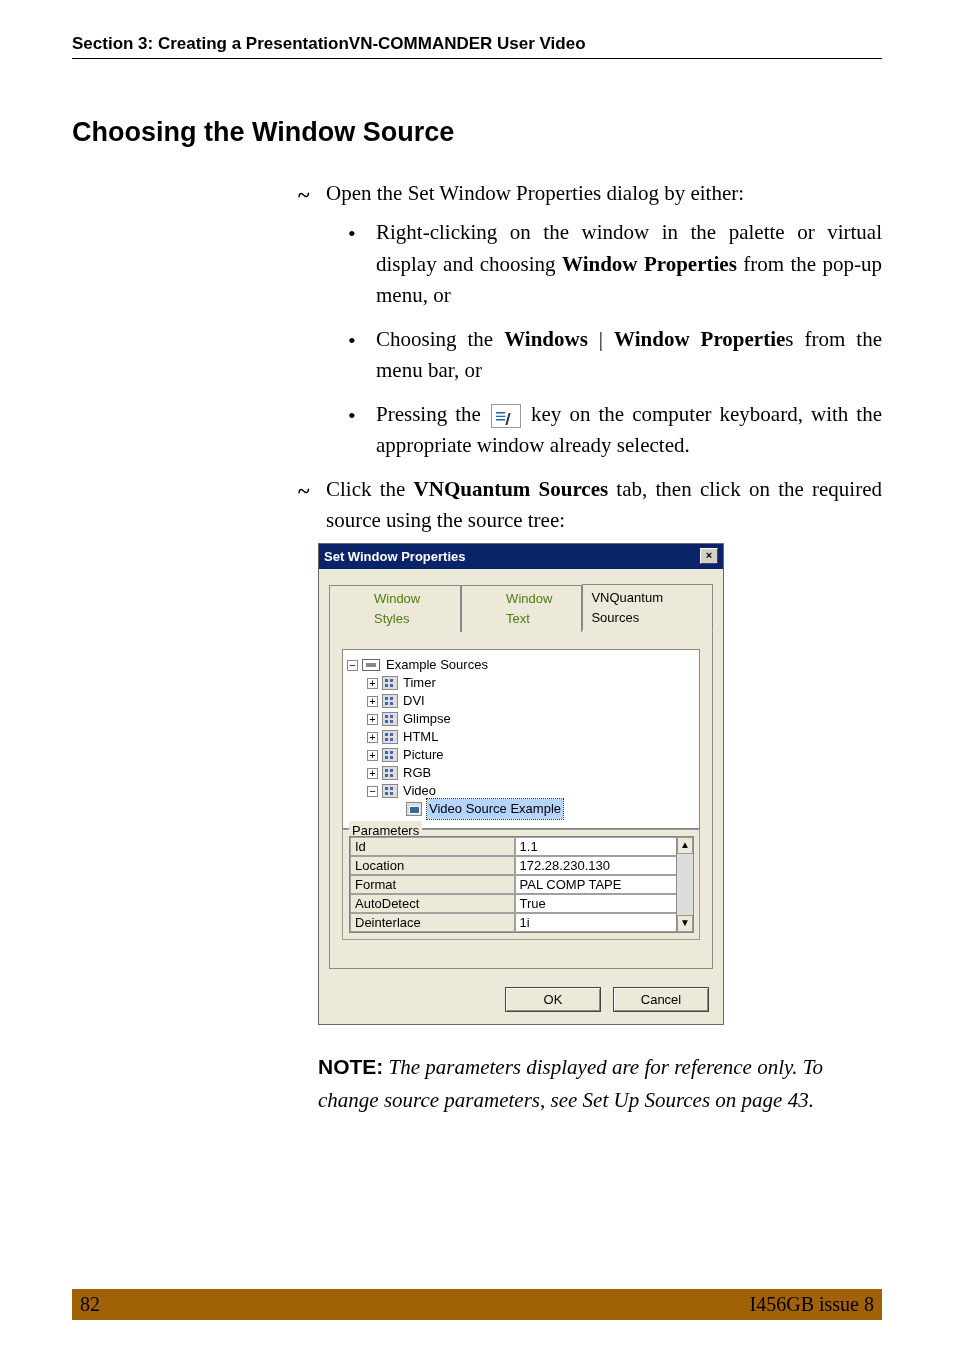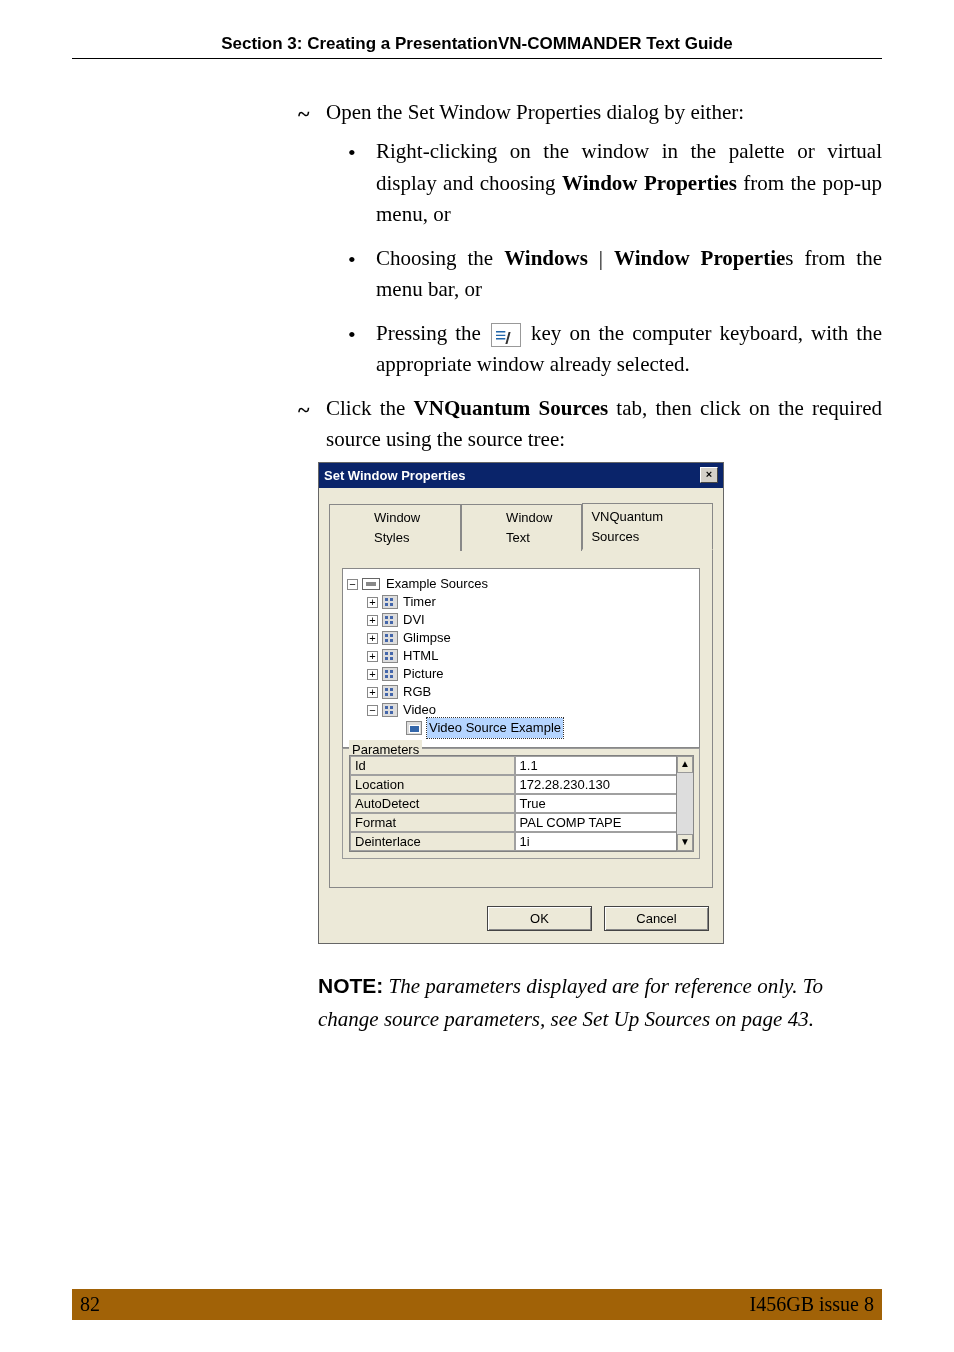--- a/index.html
+++ b/index.html
@@ -10,27 +10,27 @@
     background: #fff;
     width: 954px;
     height: 1352px;
     position: relative;
   }
   .page {
     padding: 34px 72px 0 72px;
   }
   .header {
     display: flex;
-    justify-content: center;
+    justify-content: flex-start;
     font-family: Arial, Helvetica, sans-serif;
     font-weight: bold;
     font-size: 17px;
     padding-bottom: 4px;
     border-bottom: 1px solid #000;
-    margin-bottom: 38px;
+    margin-bottom: 58px;
   }
   .title {
     font-family: Arial, Helvetica, sans-serif;
     font-weight: bold;
     font-size: 27px;
     margin-bottom: 30px;
   }
   .body-col {
     margin-left: 226px;
     font-size: 21px;
@@ -124,21 +124,21 @@
   }
   .tab {
     padding: 3px 8px 3px 8px;
     border: 1px solid #888;
     border-bottom: none;
     background: #ece9d8;
     margin-right: 0;
     position: relative;
     top: 1px;
   }
-  .tab.inactive { background: #ece9d8; color: #000000; top: 2px; padding-left: 44px; }
+  .tab.inactive { background: #ece9d8; color: #4d7c0f; top: 2px; padding-left: 44px; }
   .tab.active {
     background: #ece9d8;
     border-bottom: 1px solid #ece9d8;
     z-index: 2;
   }
   .tabpanel {
     margin: 0 10px 10px 10px;
     border: 1px solid #888;
     border-top: 1px solid #888;
     padding: 18px 12px 28px 12px;
@@ -223,21 +223,21 @@
     display: flex; flex-direction: column; justify-content: space-between;
   }
   .scroll-btn { height: 17px; background: #ece9d8; border: 1px solid #999; text-align: center; line-height: 14px; font-size: 10px;}
   .button-row {
     display: flex;
     justify-content: flex-end;
     gap: 12px;
     padding: 8px 14px 12px 0;
   }
   .win-button {
-    width: 105px; height: 25px;
+    width: 96px; height: 25px;
     background: #ece9d8;
     border: 1px solid #444;
     box-shadow: inset 1px 1px #fff, inset -1px -1px #888;
     text-align: center;
     line-height: 23px;
     font-size: 13px;
   }
 
   .note {
     margin: 26px 0 4px 20px;
@@ -260,23 +260,24 @@
     font-size: 20px;
     padding: 4px 8px;
   }
 </style>
 </head>
 <body>
 
 <div class="page">
   <div class="header">
     <span>Section 3: Creating a Presentation</span>
-    <span>VN-COMMANDER Text Guide</span>
+    <span>VN-COMMANDER User Video</span>
   </div>
 
+  <div class="title">Choosing the Window Source</div>
 
   <div class="body-col">
     <div class="tilde-item">
       <span class="tilde">~</span>
       <span class="tilde-text">Open the Set Window Properties dialog by either:</span>
     </div>
 
     <div class="bullets">
       <div class="bullet">
         <span class="dot">•</span>
@@ -372,26 +373,26 @@
             <div class="param-grid">
               <div class="param-row">
                   <div class="param-cell key">Id</div>
                   <div class="param-cell val">1.1</div>
                 </div>
               <div class="param-row">
                   <div class="param-cell key">Location</div>
                   <div class="param-cell val">172.28.230.130</div>
                 </div>
               <div class="param-row">
+                  <div class="param-cell key">Format</div>
+                  <div class="param-cell val">PAL COMP TAPE</div>
+                </div>
+              <div class="param-row">
                   <div class="param-cell key">AutoDetect</div>
                   <div class="param-cell val">True</div>
-                </div>
-              <div class="param-row">
-                  <div class="param-cell key">Format</div>
-                  <div class="param-cell val">PAL COMP TAPE</div>
                 </div>
               <div class="param-row">
                   <div class="param-cell key">Deinterlace</div>
                   <div class="param-cell val">1i</div>
                 </div>
             </div>
             <div class="scroll-col">
               <div class="scroll-btn">▲</div>
               <div class="scroll-btn">▼</div>
             </div>

